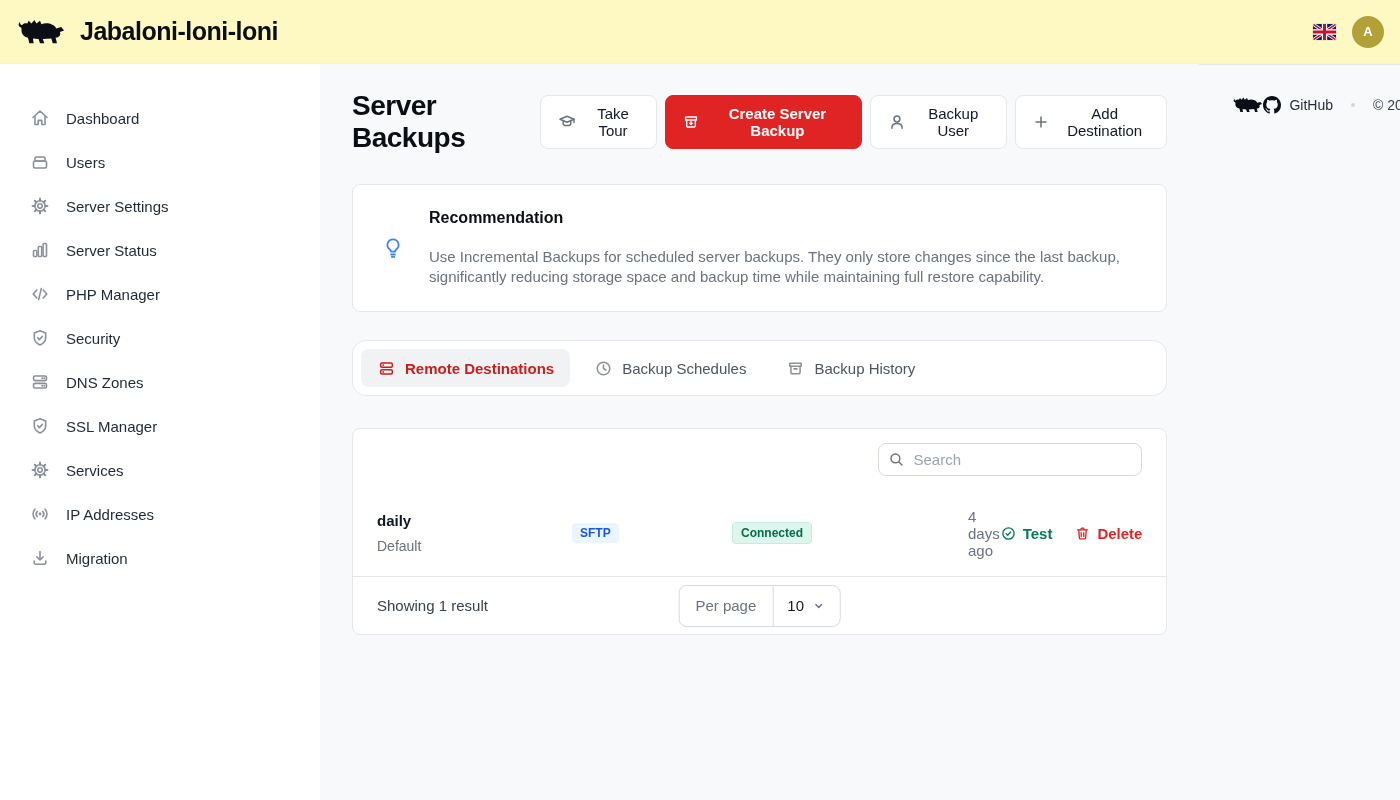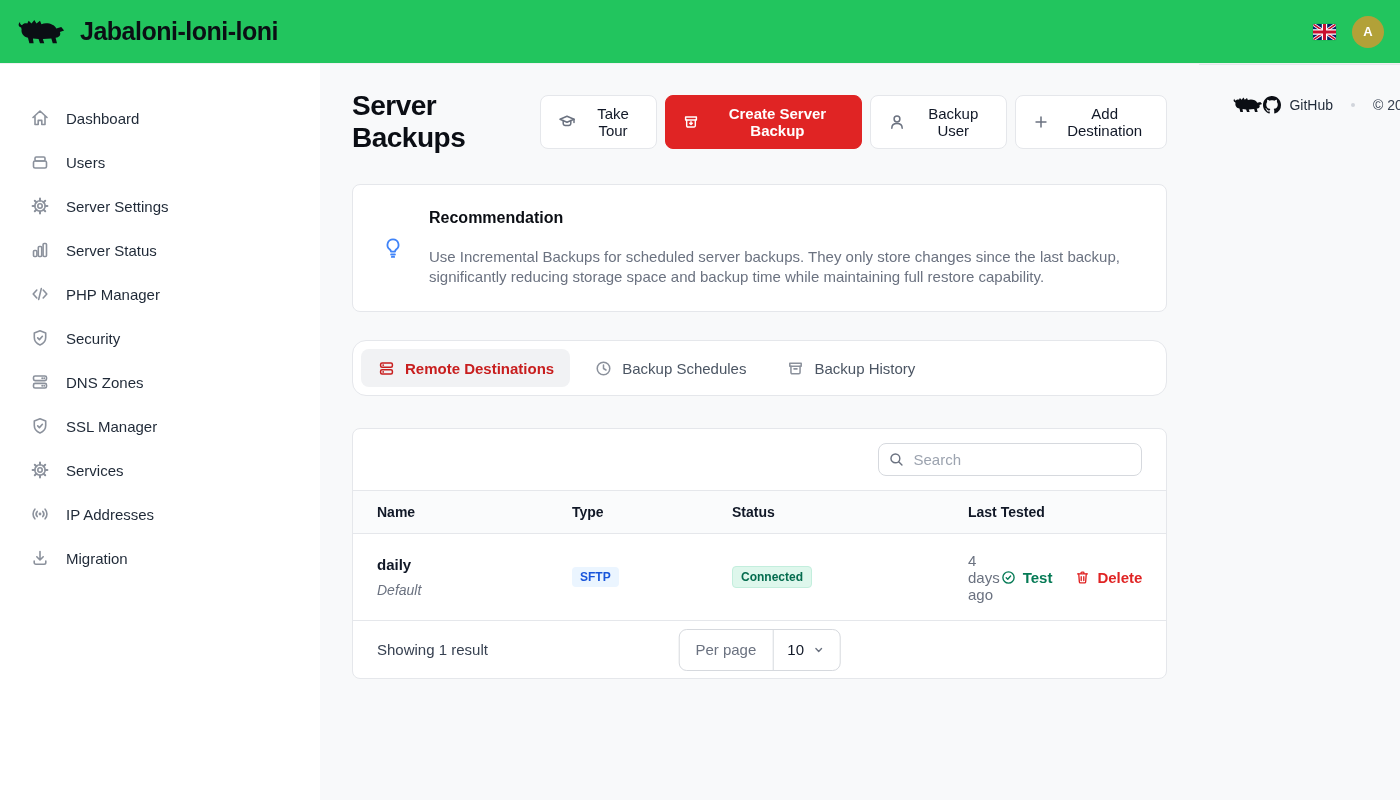--- a/index.html
+++ b/index.html
@@ -6,21 +6,21 @@
   html,body { width:1400px; height:800px; }
   body {
     font-family: "Liberation Sans", "DejaVu Sans", sans-serif;
     background:#f8f9fa; color:#111827; overflow:hidden;
     display:flex; flex-direction:column;
   }
   svg { display:block; }
 
   
   .topbar {
-    height:64px; background:#22c55e; border-bottom:1px solid #f0f0f2;
+    height:64px; background:#fef9c3; border-bottom:1px solid #f0f0f2;
     display:flex; align-items:center; justify-content:space-between;
     padding:0 16px 0 14px; flex:0 0 auto;
   }
   .brand { display:flex; align-items:center; gap:14px; }
   .brand-title { font-size:25px; font-weight:800; letter-spacing:-0.5px; color:#0b0e14; }
   .topbar-right { display:flex; align-items:center; gap:16px; }
   .flag { width:23px; height:16px; border-radius:2px; overflow:hidden; box-shadow:0 0 0 1px rgba(0,0,0,.06); }
   .avatar {
     width:32px; height:32px; border-radius:50%;
     display:flex; align-items:center; justify-content:center;
@@ -93,21 +93,21 @@
     font-size:14px; font-weight:600; color:#111827;
   }
   .trow { display:flex; align-items:center; padding:16px 24px; min-height:86px; }
   .col-name { width:195px; }
   .col-type { width:160px; }
   .col-status { width:236px; }
   .col-last { flex:1; }
   .col-actions { display:flex; gap:22px; align-items:center; }
 
   .cell-name { font-size:15px; font-weight:600; color:#111827; margin-bottom:9px; }
-  .cell-sub { font-size:14px; color:#6b7280;font-style:italic; }
+  .cell-sub { font-size:14px; color:#6b7280; }
   .badge { display:inline-block; padding:3px 8px; border-radius:4px; font-size:12px; font-weight:600; }
   .badge-blue { background:#ebf5ff; color:#1a56db; }
   .badge-green { background:#def7ec; color:#046c4e; border:1px solid #c3eedd; }
   .cell-muted { font-size:15px; color:#6b7280; }
 
   .link-action { display:flex; align-items:center; gap:6px; font-size:15px; font-weight:600; cursor:pointer; background:none; border:none; font-family:inherit; padding:0; }
   .link-test { color:#057a55; }
   .link-delete { color:#e02424; }
 
   .tfoot { position:relative; display:flex; align-items:center; border-top:1px solid #e5e7eb; height:58px; padding:0 24px; }
@@ -363,26 +363,20 @@
             <span class="ic">
                 <svg width="17" height="17" viewBox="0 0 20 20" fill="none" stroke-width="1.7" stroke-linecap="round">
                   <circle cx="8.7" cy="8.7" r="5.2"></circle>
                   <path d="M12.6 12.6 L16.4 16.4"></path>
                 </svg>
               </span>
             <input class="search-input" placeholder="Search" style="">
           </div>
         </div>
 
-        <div class="thead">
-          <div class="col-name">Name</div>
-          <div class="col-type">Type</div>
-          <div class="col-status">Status</div>
-          <div class="col-last">Last Tested</div>
-        </div>
 
         <div class="trow">
           <div class="col-name">
             <div class="cell-name">daily</div>
             <div class="cell-sub">Default</div>
           </div>
           <div class="col-type">
             <span class="badge badge-blue">SFTP</span>
           </div>
           <div class="col-status">

